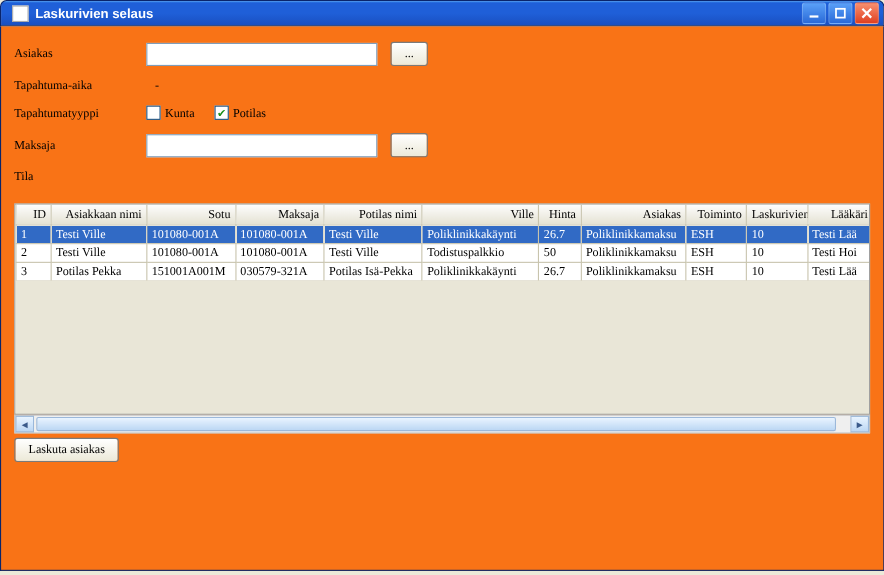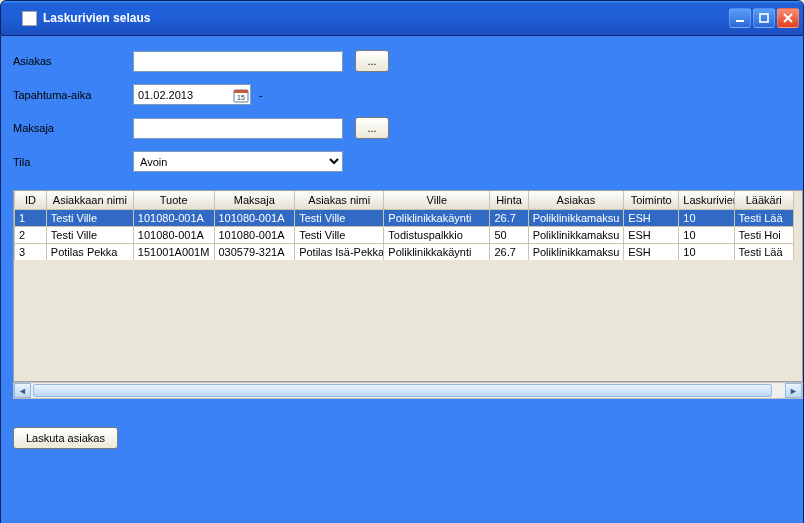--- a/index.html
+++ b/index.html
@@ -6,25 +6,25 @@
   body {
     margin: 0;
     font-family: Tahoma, Arial, sans-serif;
     font-size: 11px;
     background: #ece9d8;
     width: 804px;
     height: 523px;
     overflow: hidden;
   }
   .titlebar {
-    height: 36px;
+    height: 24px;
     background: linear-gradient(to bottom, #3a8ef0 0%, #1f5fd8 8%, #1f5fd8 50%, #1a4fc0 100%);
     display: flex;
     align-items: center;
-    padding: 0 4px 0 21px;
+    padding: 0 4px 0 10px;
     border: 1px solid #0a246a;
     border-radius: 6px 6px 0 0;
   }
   .titlebar .appicon {
     width: 15px; height: 15px;
     background: #fff;
     border: 1px solid #aaa;
     margin-right: 6px;
   }
   .titlebar .title {
@@ -39,26 +39,27 @@
     border-radius: 3px;
     border: 1px solid #fff3;
     display: flex; align-items: center; justify-content: center;
     color: #fff; font-weight: bold; font-size: 12px;
     cursor: default;
   }
   .winbtn.min, .winbtn.max { background: linear-gradient(to bottom,#5aa0f8,#2a6ad8); }
   .winbtn.close { background: linear-gradient(to bottom,#f89070,#e04020); }
   .winbtn svg { width: 12px; height: 12px; }
   .client {
-    background: #3b82f6;
+    background: #f97316;
     border: 1px solid #0a246a;
     border-top: none;
     height: calc(523px - 28px);
-    padding: 14px 0 8px 12px;
+    padding: 14px 12px 8px 12px;
     position: relative;
+    font-family: Liberation Serif, serif;
   }
   .form-row {
     display: flex;
     align-items: center;
     margin-bottom: 12px;
   }
   .form-row .lbl {
     width: 120px;
   }
   input.textbox {
@@ -117,21 +118,21 @@
     width: 780px;
     table-layout: fixed;
     font-size: 11px;
     background:#fff;
   }
   table.datagrid th {
     background: linear-gradient(to bottom,#fdfdfd,#e5e2d3);
     border: 1px solid #c8c4ad;
     border-top: none;
     padding: 3px 4px;
-    text-align: center;
+    text-align: right;
     font-weight: normal;
     overflow: hidden;
     white-space: nowrap;
   }
   table.datagrid td {
     border: 1px solid #c8c4ad;
     padding: 2px 4px;
     overflow: hidden;
     white-space: nowrap;
     background:#fff;
@@ -160,21 +161,21 @@
     display:flex;align-items:center;justify-content:center;
     font-size:9px;color:#3a5a8a;
   }
   .hscrollbar .track { flex:1; position:relative; background:#efefef; }
   .hscrollbar .thumb {
     position:absolute; top:1px; bottom:1px; left:2px; width:98%;
     background: linear-gradient(to bottom,#e9f4ff,#bcd7f4);
     border:1px solid #9bb8da;
     border-radius:2px;
   }
-  .bottom-actions { margin-top: 28px; }
+  .bottom-actions { margin-top: 4px; }
 </style>
 </head>
 <body>
 
 <div class="titlebar">
   <div class="appicon"></div>
   <div class="title">Laskurivien selaus</div>
   <div class="winbtns">
     <div class="winbtn min">
       <svg viewBox="0 0 12 12">
@@ -198,46 +199,44 @@
 
   <div class="form-row">
     <div class="lbl">Asiakas</div>
     <input class="textbox w210" value="" style="">
     <span style="width:12px;display:inline-block"></span>
     <button class="btn ellipsis">...</button>
   </div>
 
   <div class="form-row">
     <div class="lbl">Tapahtuma-aika</div>
-    <span class="date-wrap">
-      <input class="textbox" value="01.02.2013" style="">
-      <span class="cal-icon">
-        <svg viewBox="0 0 16 16">
-            <rect x="1" y="3" width="14" height="12" rx="1" fill="#fff" stroke="#5a7aa8"></rect>
-            <rect x="1" y="3" width="14" height="3" fill="#c65b3e"></rect>
-            <text x="8" y="13" text-anchor="middle" font-size="7" fill="#333">15</text>
-          </svg>
-      </span>
-    </span>
     <span class="dash">-</span>
   </div>
 
+  <div class="form-row">
+    <div class="lbl">Tapahtumatyyppi</div>
+    <label class="checkbox">
+      <span class="box"></span>
+      <span>Kunta</span>
+    </label>
+    <label class="checkbox">
+      <span class="box">✔</span>
+      <span>Potilas</span>
+    </label>
+  </div>
 
   <div class="form-row">
     <div class="lbl">Maksaja</div>
     <input class="textbox w210" value="" style="">
     <span style="width:12px;display:inline-block"></span>
     <button class="btn ellipsis">...</button>
   </div>
 
   <div class="form-row" style="margin-bottom:18px;">
     <div class="lbl">Tila</div>
-    <select class="combo">
-      <option>Avoin</option>
-    </select>
   </div>
 
   <div class="action-row">
     <button class="btn wide">Hae</button>
     <button class="btn wide">Tyhjennä</button>
   </div>
 
   <div class="table-wrap">
     <table class="datagrid">
       <colgroup>
@@ -250,23 +249,23 @@
           <col class="col-hinta">
           <col class="col-selite">
         <col class="col-toim">
           <col class="col-erik">
           <col class="col-laak">
       </colgroup>
       <thead>
         <tr>
           <th>ID</th>
           <th>Asiakkaan nimi</th>
-          <th>Tuote</th>
+          <th>Sotu</th>
           <th>Maksaja</th>
-          <th>Asiakas nimi</th>
+          <th>Potilas nimi</th>
           <th>Ville</th>
           <th>Hinta</th>
           <th>Asiakas</th>
           <th>Toiminto</th>
           <th>Laskurivien</th>
           <th>Lääkäri</th>
         </tr>
       </thead>
       <tbody id="tbody">
           <tr class="selected">

